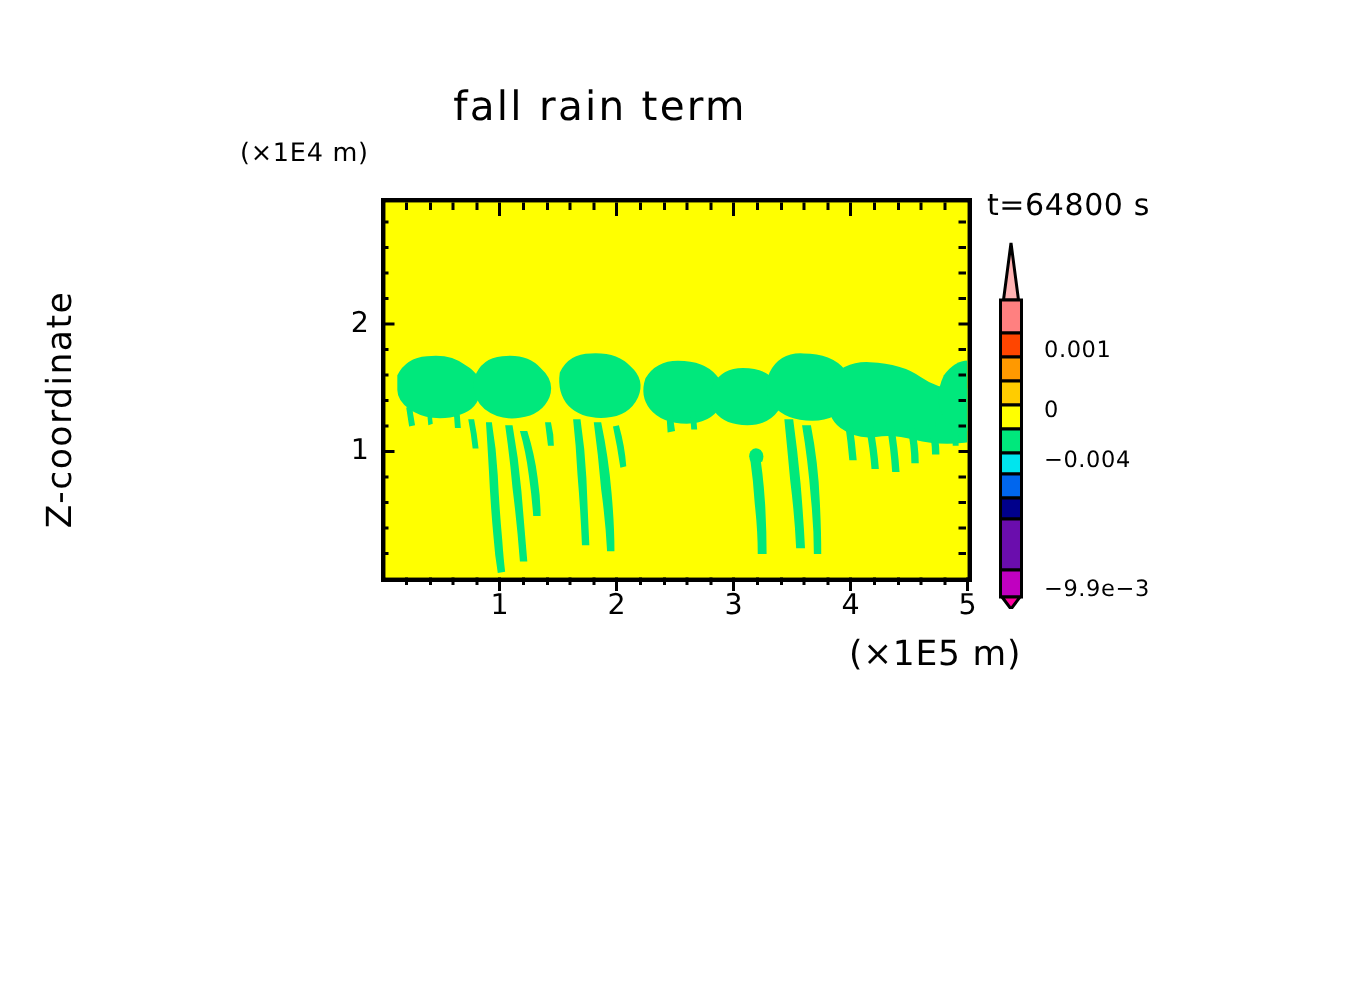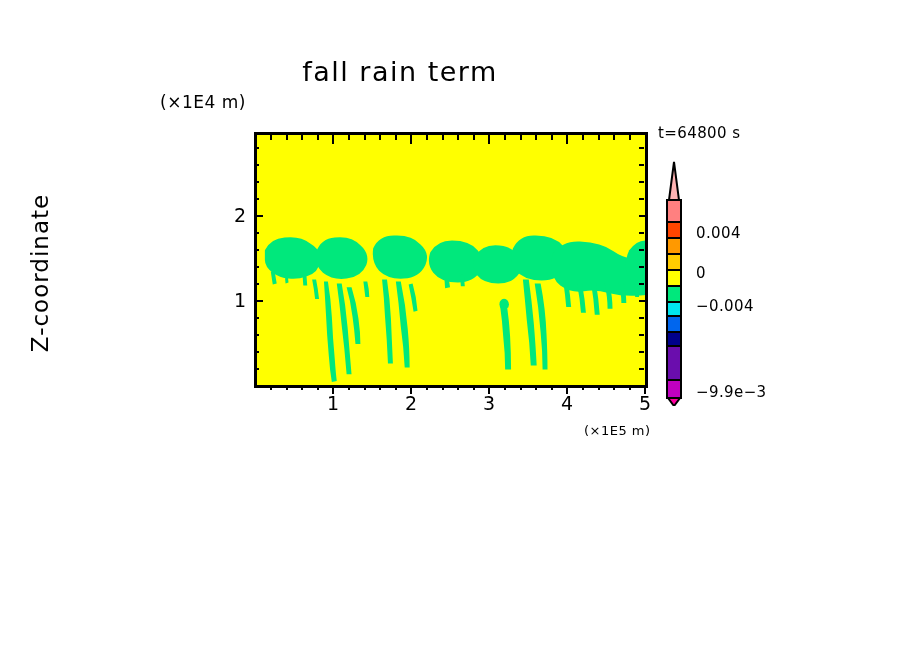--- a/index.html
+++ b/index.html
@@ -16,37 +16,37 @@
     letter-spacing:1.5px;font-weight:400;
   }
   
   .title{left:-52px;}
 
   .zunit{
     position:absolute;left:160px;top:92px;
     font-size:17px;color:#000;letter-spacing:0.5px;
   }
   .xunit{
-    position:absolute;left:584px;top:423px;
-    font-size:13px;color:#000;letter-spacing:0.5px;
+    position:absolute;left:566px;top:423px;
+    font-size:23px;color:#000;letter-spacing:0.5px;
   }
 
   .ylabel{
     position:absolute;left:-90px;top:260px;width:260px;
     transform:rotate(-90deg);transform-origin:50% 50%;
     text-align:center;font-size:23px;color:#000;letter-spacing:1px;
   }
   .xlabel{
     position:absolute;left:254px;top:446px;width:394px;
     text-align:center;font-size:23px;color:#000;letter-spacing:1px;
   }
 
   .tstamp{
     position:absolute;left:658px;top:124px;
-    font-size:15px;color:#000;letter-spacing:0.4px;
+    font-size:20px;color:#000;letter-spacing:0.4px;
   }
 
   
   .plot{
     position:absolute;left:254px;top:132px;
     width:394px;height:256px;
     background:#FFFF00;
     border:3px solid #000;
     box-sizing:border-box;
     overflow:hidden;
@@ -250,18 +250,18 @@
       <rect x="8" y="142" width="14" height="14" fill="#00E5EE" stroke="#000" stroke-width="2"></rect>
       <rect x="8" y="156" width="14" height="16" fill="#0066EE" stroke="#000" stroke-width="2"></rect>
       <rect x="8" y="172" width="14" height="14" fill="#00008B" stroke="#000" stroke-width="2"></rect>
       <rect x="8" y="186" width="14" height="34" fill="#6A0DAD" stroke="#000" stroke-width="2"></rect>
       <rect x="8" y="220" width="14" height="18" fill="#C000C0" stroke="#000" stroke-width="2"></rect>
 
       <polygon points="9,238 15,246 21,238" fill="#FF00A0" stroke="#000" stroke-width="2"></polygon>
     </svg>
   </div>
 
-  <div class="cbar-lab" style="left:696px;top:224px;">0.004</div>
+  <div class="cbar-lab" style="left:696px;top:224px;">0.001</div>
   <div class="cbar-lab" style="left:696px;top:264px;">0</div>
   <div class="cbar-lab" style="left:696px;top:297px;">−0.004</div>
   <div class="cbar-lab" style="left:696px;top:383px;">−9.9e−3</div>
 
 </div>
 
 </body></html>

